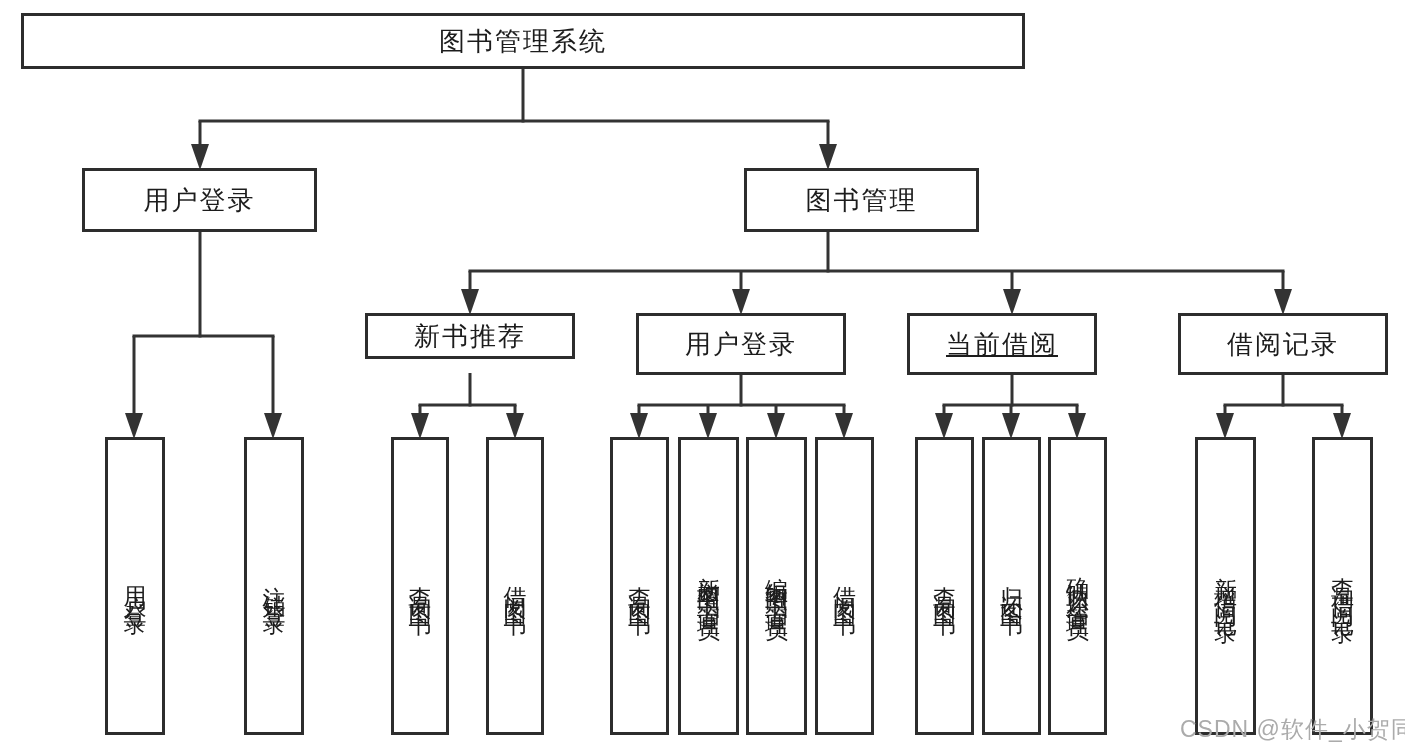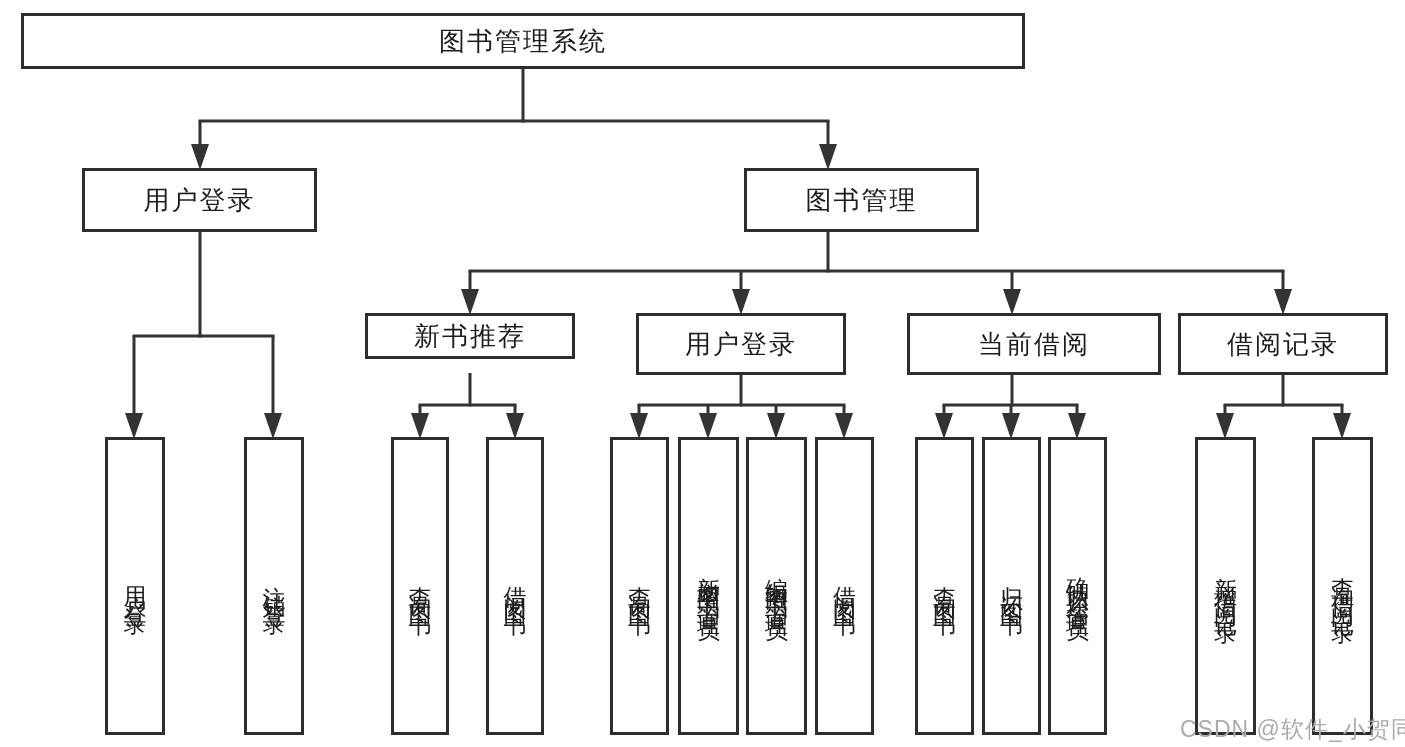--- a/index.html
+++ b/index.html
@@ -143,21 +143,21 @@
     </g>
   </svg>
 
   <div class="node" style="left:21px; top:13px; width:1004px; height:56px;">图书管理系统</div>
 
   <div class="node" style="left:82px; top:168px; width:235px; height:64px;">用户登录</div>
   <div class="node" style="left:744px; top:168px; width:235px; height:64px;">图书管理</div>
 
   <div class="node" style="left:365px; top:313px; width:210px; height:46px;">新书推荐</div>
   <div class="node" style="left:636px; top:313px; width:210px; height:62px;">用户登录</div>
-  <div class="node" style="left:907px; top:313px; width:254px; height:62px;">当前借阅</div>
+  <div class="node" style="left:907px; top:313px; width:190px; height:62px;text-decoration:underline;">当前借阅</div>
   <div class="node" style="left:1178px; top:313px; width:210px; height:62px;">借阅记录</div>
 
   <div class="leaf" style="left:105px; top:437px; width:60px; height:298px;">用户登录</div>
   <div class="leaf" style="left:244px; top:437px; width:60px; height:298px;">注销登录</div>
 
   <div class="leaf" style="left:391px; top:437px; width:58px; height:298px;">查询图书</div>
   <div class="leaf" style="left:486px; top:437px; width:58px; height:298px;">借阅图书</div>
 
   <div class="leaf" style="left:610px; top:437px; width:59px; height:298px;">查询图书</div>
   <div class="leaf" style="left:678px; top:437px; width:61px; height:298px; letter-spacing:6px;">新增图书（管理员）</div>

